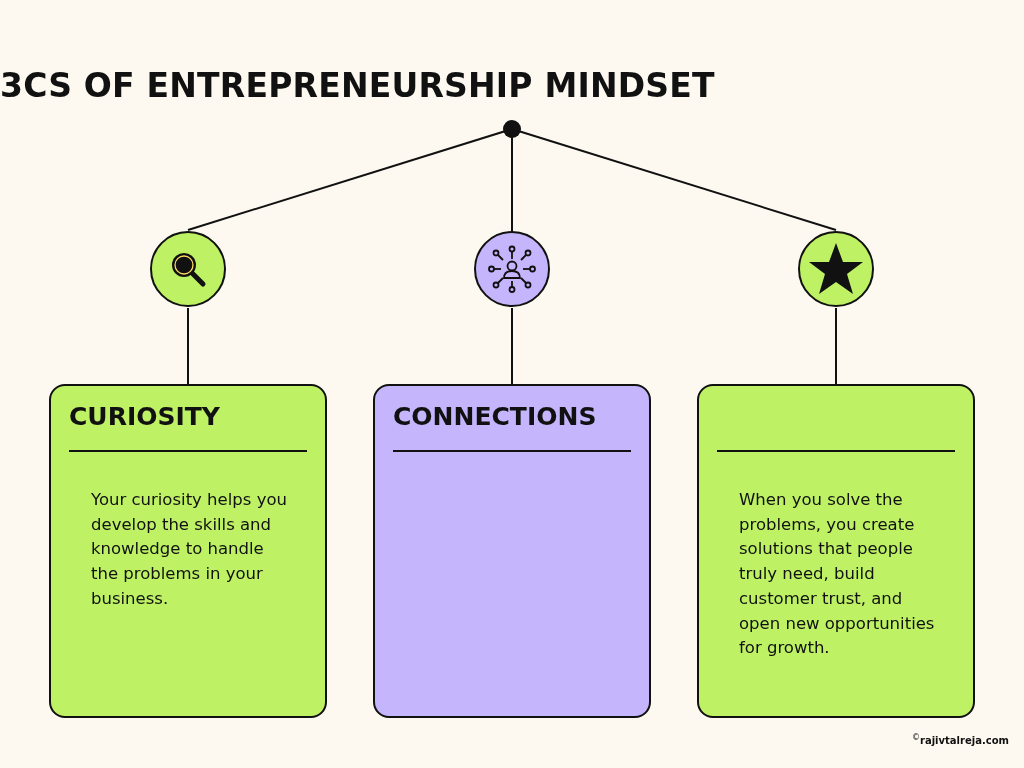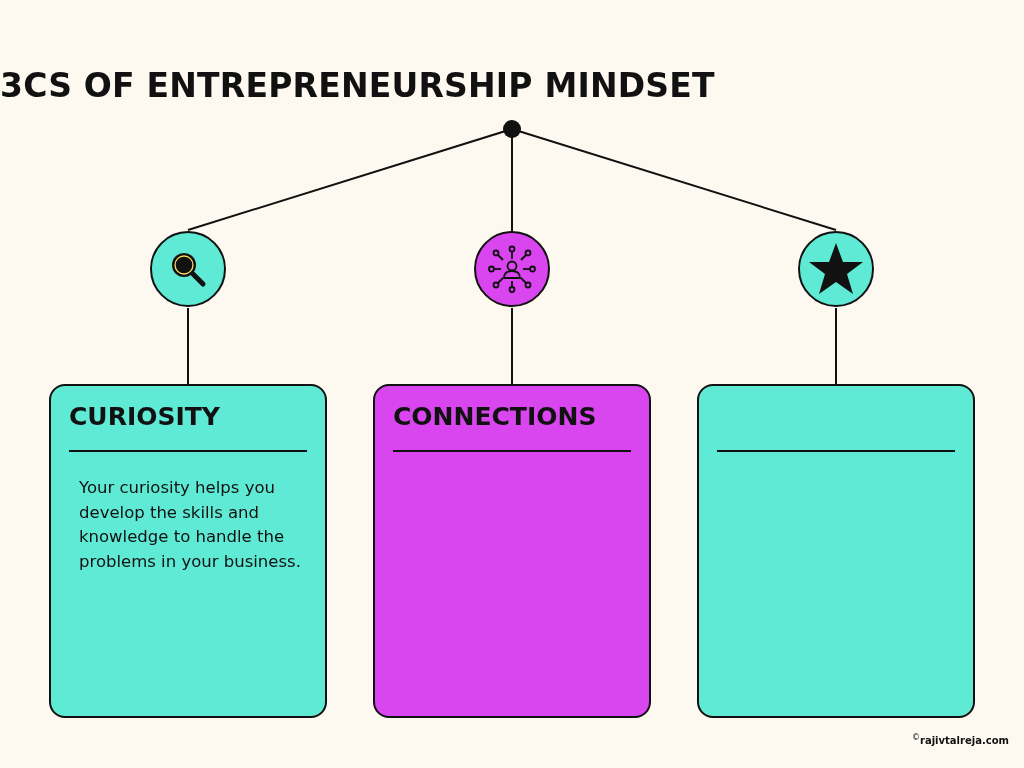--- a/index.html
+++ b/index.html
@@ -26,25 +26,25 @@
       border: 2px solid #111; border-radius: 16px; box-sizing: border-box;
     }
     .card h2 {
       position: absolute; left: 18px; top: 16px; margin: 0;
       font-size: 25px; font-weight: bold; color: #111; white-space: nowrap;
     }
     .card .rule {
       position: absolute; left: 18px; right: 18px; top: 64px; height: 2px; background: #111;
     }
     .card p {
-      position: absolute; left: 28px; right: 22px; top: 90px; margin: 0;
+      position: absolute; left: 28px; right: 22px; top: 90px; margin: 12px;
       font-size: 16.5px; line-height: 24.7px; color: #111;
     }
-    .yellow { background: #5eead4; }
-    .gray { background: #d946ef; }
+    .yellow { background: #bef264; }
+    .gray { background: #c4b5fd; }
     .credit {
       position: absolute; left: 912px; top: 733px; font-size: 10px; font-weight: bold; color: #111;
     }
     .credit sup { font-size: 8px; font-weight: normal; }
   </style>
 </head>
 <body>
 
 <div class="title">3CS OF ENTREPRENEURSHIP MINDSET</div>
 
@@ -101,17 +101,18 @@
   <p>Your curiosity helps you develop the skills and knowledge to handle the problems in your business.</p>
 </div>
 
 <div class="card gray" style="left:373px;">
   <h2>CONNECTIONS</h2>
   <div class="rule"></div>
 </div>
 
 <div class="card yellow" style="left:697px;">
   <div class="rule"></div>
+  <p>When you solve the problems, you create solutions that people truly need, build customer trust, and open new opportunities for growth.</p>
 </div>
 
 <div class="credit">
   <sup>©</sup><span>rajivtalreja.com</span>
 </div>
 
 </body></html>

